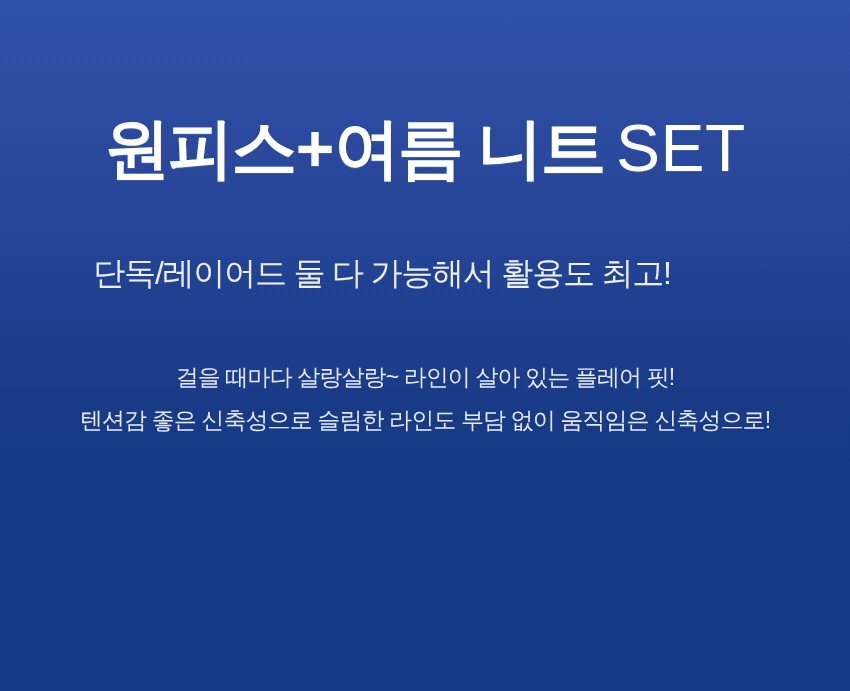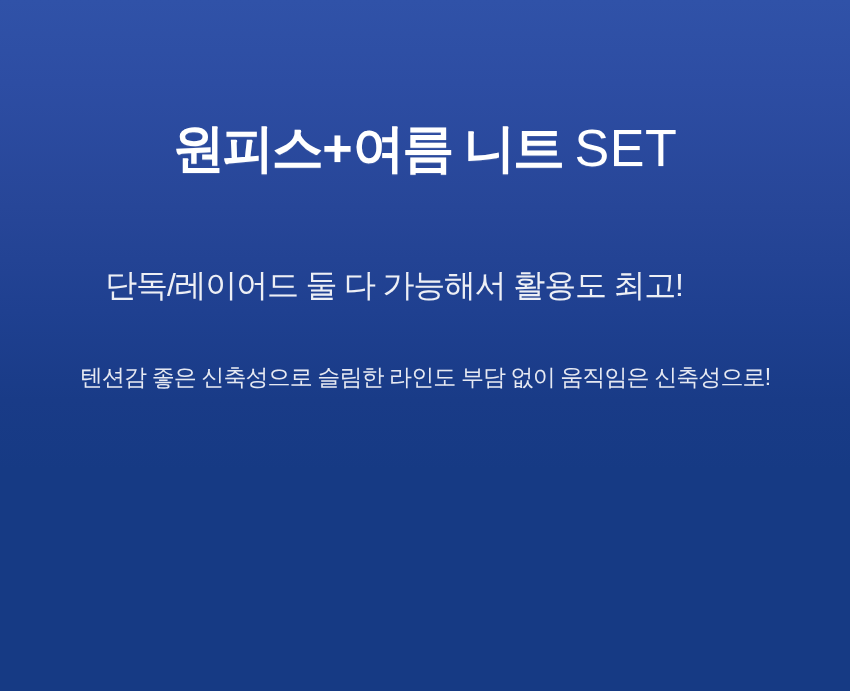--- a/index.html
+++ b/index.html
@@ -44,21 +44,21 @@
   }
 
   
   .headline {
     margin: 0;
     padding: 0;
     position: absolute;
     top: 103px;
     left: 0;
     width: 850px;
-    font-size: 52px;
+    font-size: 66px;
     line-height: 90px;
     font-weight: 700;
     letter-spacing: -1.5px;
     color: #ffffff;
     white-space: nowrap;
     text-shadow: 0 1px 0 rgba(255,255,255,0.10);
   }
 
   .headline .kr {
     font-weight: 700;
@@ -72,21 +72,21 @@
   }
 
   .headline .latin {
     font-weight: 400;
     letter-spacing: 0.5px;
     padding-left: 12px;
   }
 
   
   .subtitle {
-    margin: 12px;
+    margin: 0;
     padding: 0;
     position: absolute;
     top: 249px;
     left: 0;
     width: 764px;
     font-size: 32px;
     line-height: 48px;
     font-weight: 400;
     letter-spacing: -1.2px;
     color: #edeff5;
@@ -118,17 +118,18 @@
 <div class="banner">
   <div class="content">
 
     <h1 class="headline">
       <span class="kr">원피스</span><span class="plus">+</span><span class="kr">여름 니트</span><span class="latin">SET</span>
     </h1>
 
     <h2 class="subtitle">단독/레이어드 둘 다 가능해서 활용도 최고!</h2>
 
     <div class="body-copy">
+      <p class="body-line">걸을 때마다 살랑살랑~ 라인이 살아 있는 플레어 핏!</p>
       <p class="body-line">텐션감 좋은 신축성으로 슬림한 라인도 부담 없이 움직임은 신축성으로!</p>
     </div>
 
   </div>
 </div>
 
 </body></html>

